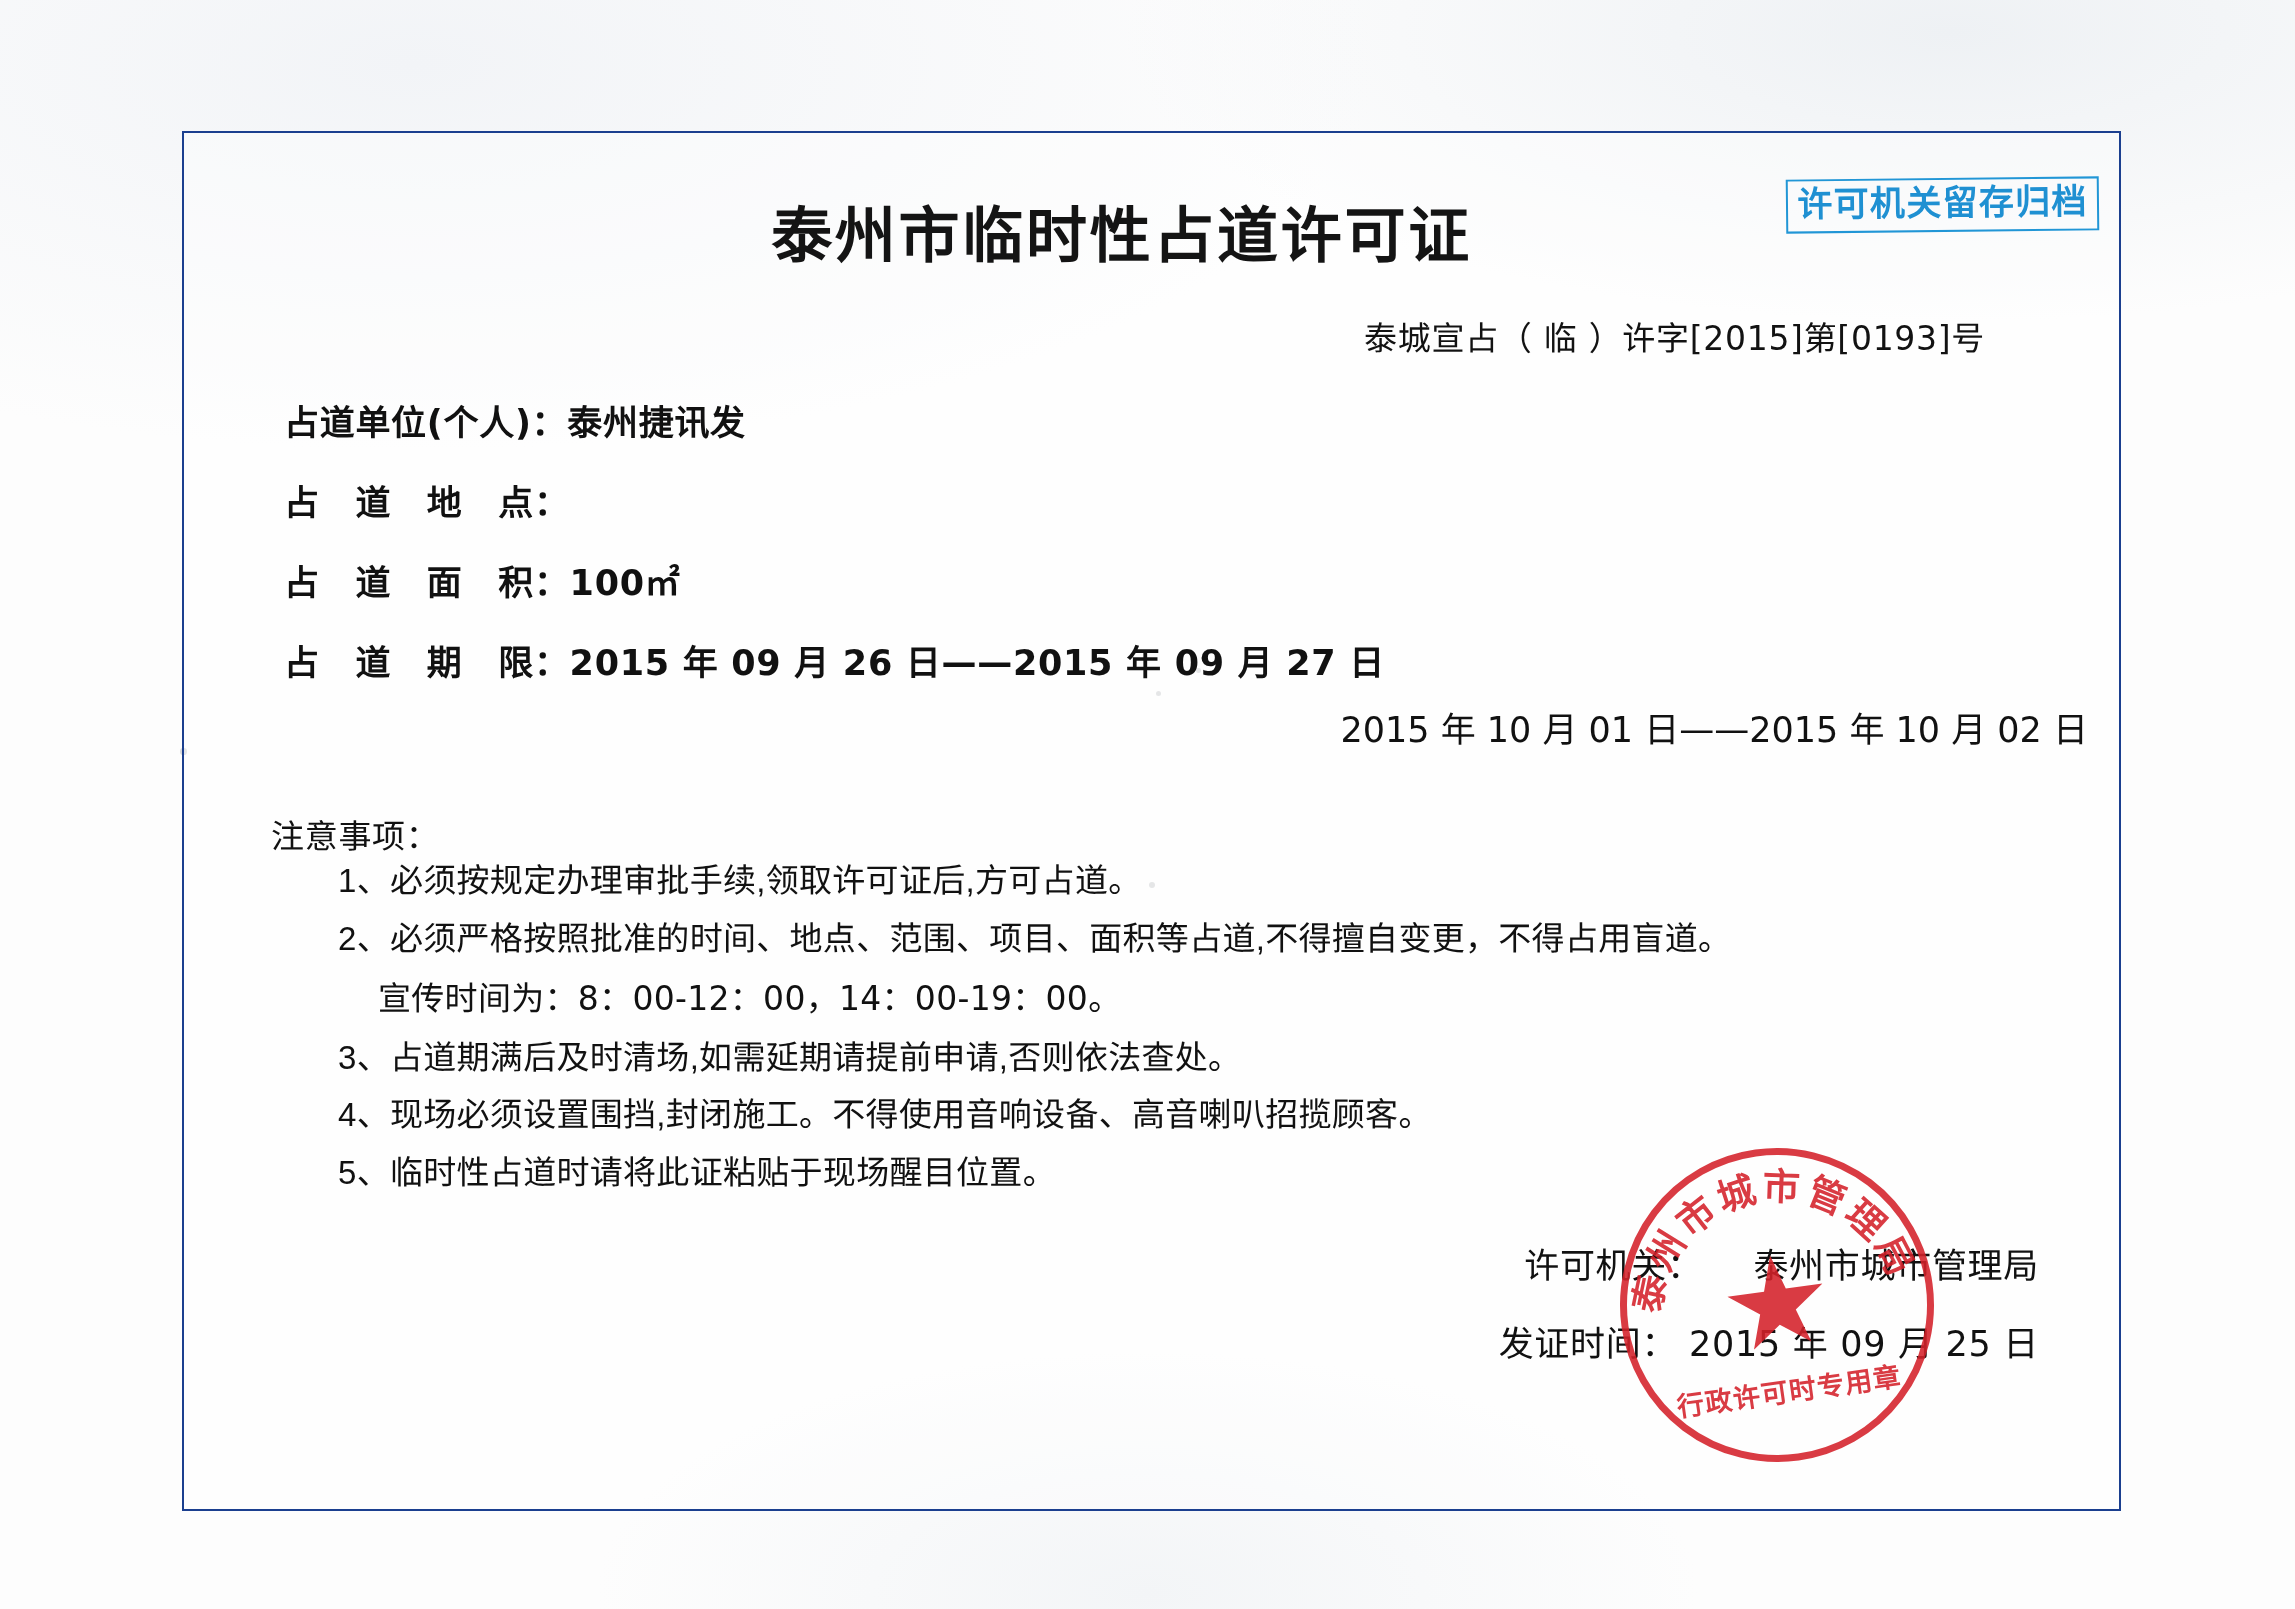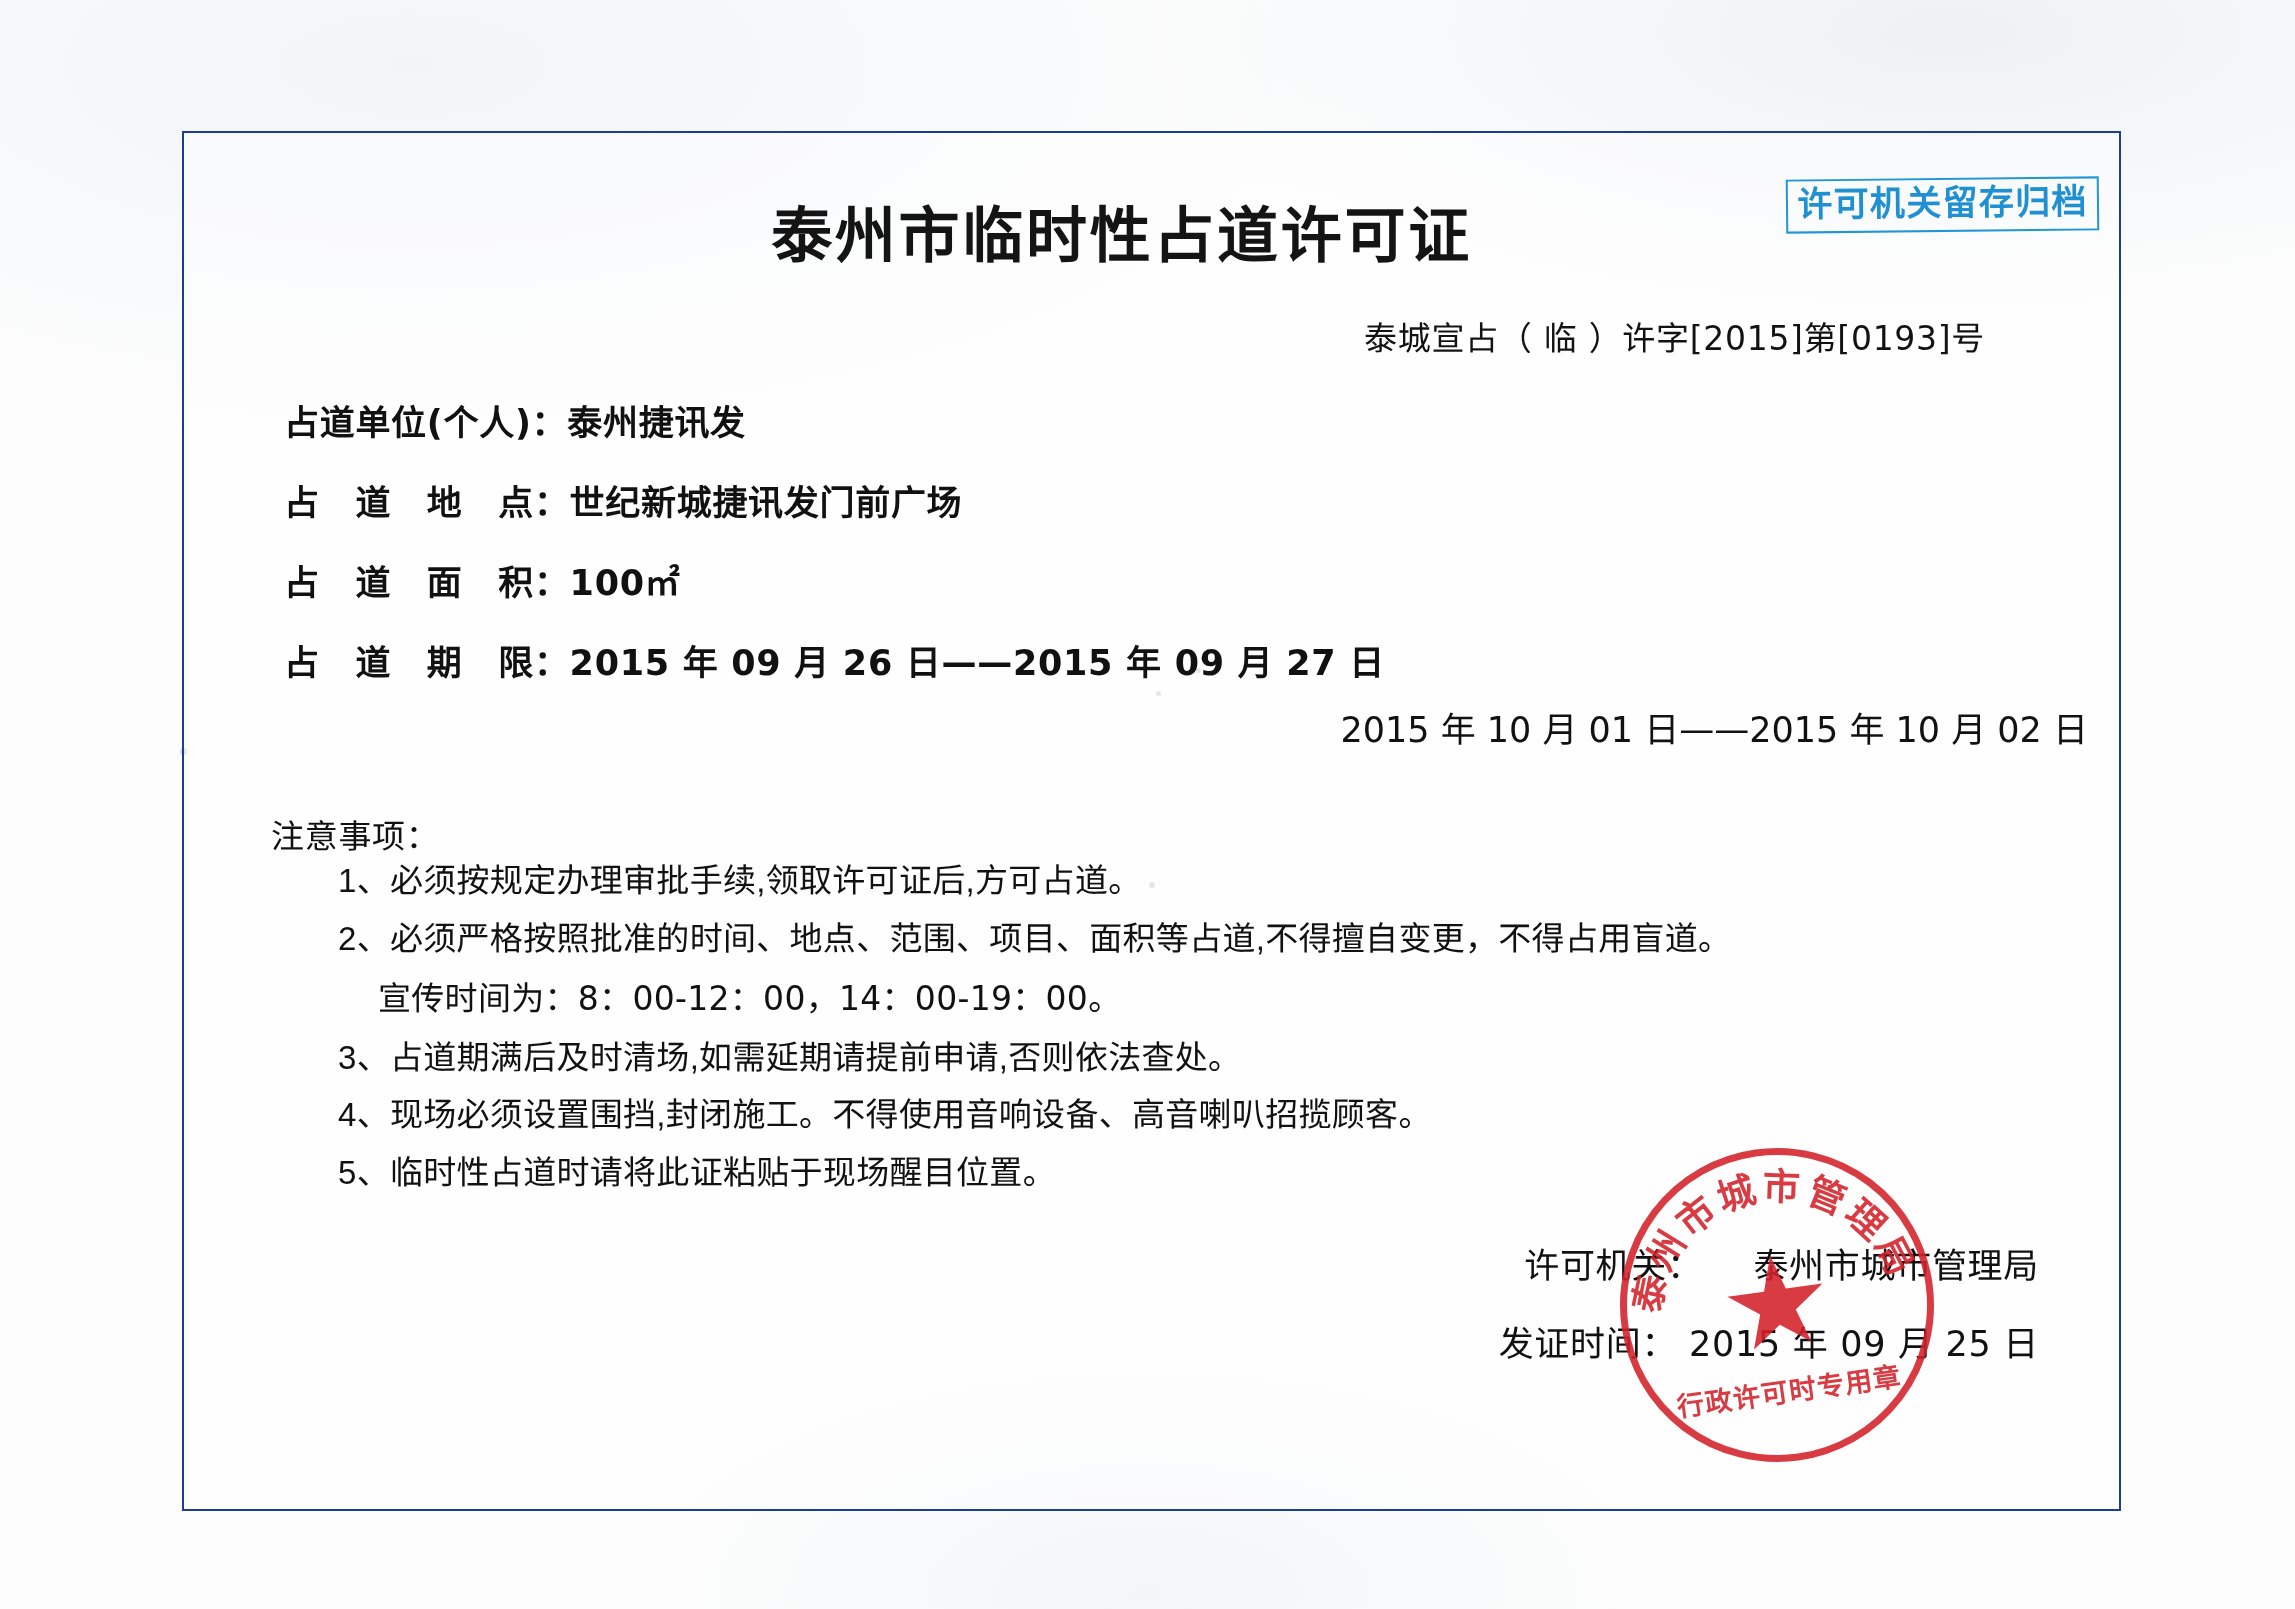--- a/index.html
+++ b/index.html
@@ -248,21 +248,20 @@
 
       <div class="fields">
 
         <div class="field-row">
           <span class="field-label">占道单位(个人)：</span>
           <span class="field-value">泰州捷讯发</span>
         </div>
 
         <div class="field-row">
           <span class="field-label">占　道　地　点：</span>
-          <span class="field-value">世纪新城捷讯发门前广场</span>
         </div>
 
         <div class="field-row">
           <span class="field-label">占　道　面　积：</span>
           <span class="field-value">100</span>
           <span class="field-value unit">㎡</span>
         </div>
 
 
         <div class="field-row tight">

